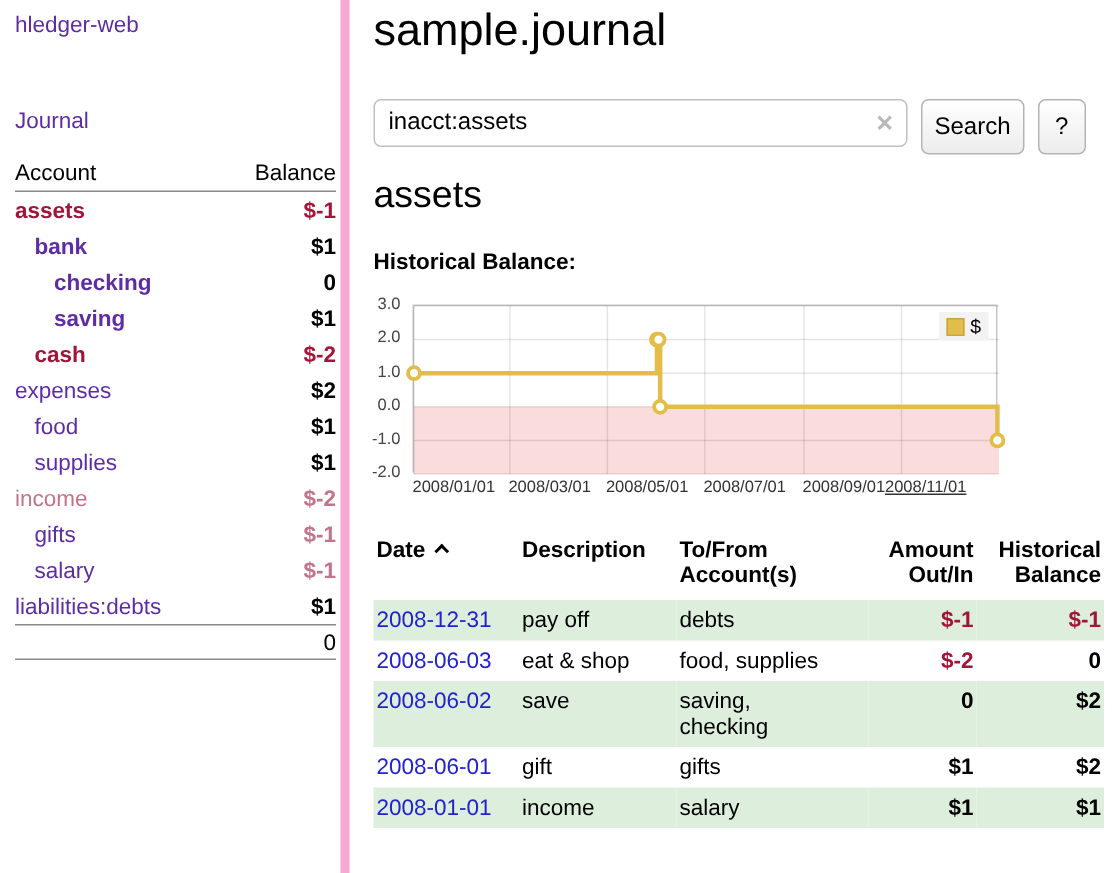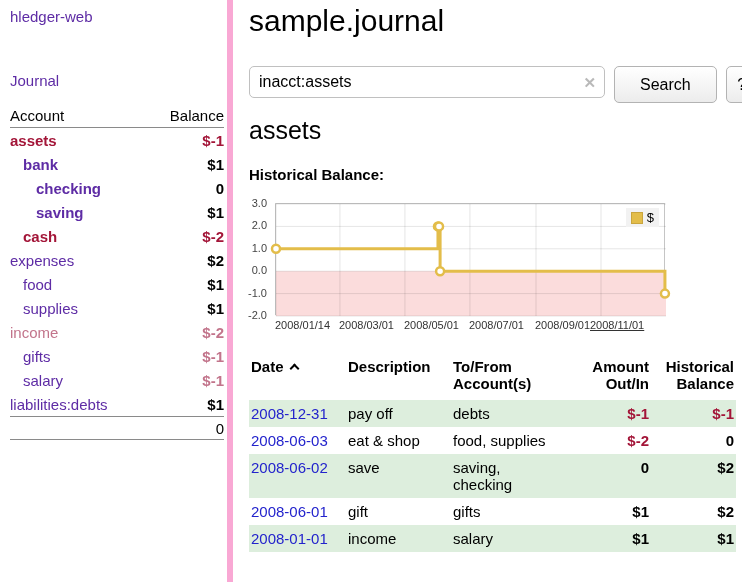--- a/index.html
+++ b/index.html
@@ -30,21 +30,21 @@
   .main { position:absolute; left:233px; top:0; width:509px; height:582px; }
   h1.page-title { position:absolute; left:16px; top:4px; font-size:30px; font-weight:400; }
   .search-row { position:absolute; left:16px; top:66px; display:flex; gap:9px; }
   .search-box { position:relative; }
   .search-box input { width:356px; height:32px; border:1px solid #c0c0c0; border-radius:5px;
     font-size:16px; padding:0 30px 0 9px; font-family:inherit; color:#000; outline:none; }
   .clear-x { position:absolute; right:9px; top:9px; color:#b9b9b9; font-size:15px;
     font-weight:bold; cursor:pointer; line-height:1; }
   .btn { height:37px; border:1px solid #b3b3b3; border-radius:5px;
     background:linear-gradient(#ffffff,#ececec); font-size:16px; font-family:inherit;
-    padding:0 25px; color:#000; cursor:pointer; }
+    padding:0 8px; color:#000; cursor:pointer; }
   .btn.help { width:32px; padding:0; }
   h2.acct-heading { position:absolute; left:16px; top:116px; font-size:25px; font-weight:400; }
   .chart-label { position:absolute; left:16px; top:166px; font-size:15px; font-weight:bold; }
 
   .chart { position:absolute; left:0; top:203px; width:490px; height:140px; }
   .plot { position:absolute; left:42px; top:0; width:390px; height:112px;
     border:1px solid #c5c5c5; background:#fff; }
   .plot svg { position:absolute; left:0; top:0; overflow:visible; }
   .legend { position:absolute; right:5px; top:4px; display:flex; align-items:center; gap:4px;
     background:#f2f2f2; padding:2px 5px; font-size:13px; }
@@ -171,21 +171,21 @@
           <circle cx="163.0327868852459" cy="22.400000000000002" r="4" fill="#fff" stroke="#e3bd4a" stroke-width="2.5"></circle>
           <circle cx="164.0983606557377" cy="67.2" r="4" fill="#fff" stroke="#e3bd4a" stroke-width="2.5"></circle>
           <circle cx="388.9344262295082" cy="89.60000000000001" r="4" fill="#fff" stroke="#e3bd4a" stroke-width="2.5"></circle>
         </svg>
       <div class="legend">
         <span class="legend-swatch" id="legend-swatch" style="background: rgb(227, 189, 74);"></span>
         <span>$</span>
       </div>
     </div>
     <div class="x-labels" id="x-labels">
-        <div class="xlabel" style="left: 42px;">2008/01/14</div>
+        <div class="xlabel" style="left: 42px;">2008/01/01</div>
         <div class="xlabel" style="left: 105.934px;">2008/03/01</div>
         <div class="xlabel" style="left: 170.934px;">2008/05/01</div>
         <div class="xlabel" style="left: 235.934px;">2008/07/01</div>
         <div class="xlabel" style="left: 302px;">2008/09/01</div>
         <div class="xlabel" style="left: 357px; text-decoration: underline;">2008/11/01</div>
       </div>
   <div class="ylabel" style="top: -6px;">3.0</div>
       <div class="ylabel" style="top: 16.4px;">2.0</div>
       <div class="ylabel" style="top: 38.8px;">1.0</div>
       <div class="ylabel" style="top: 61.2px;">0.0</div>

